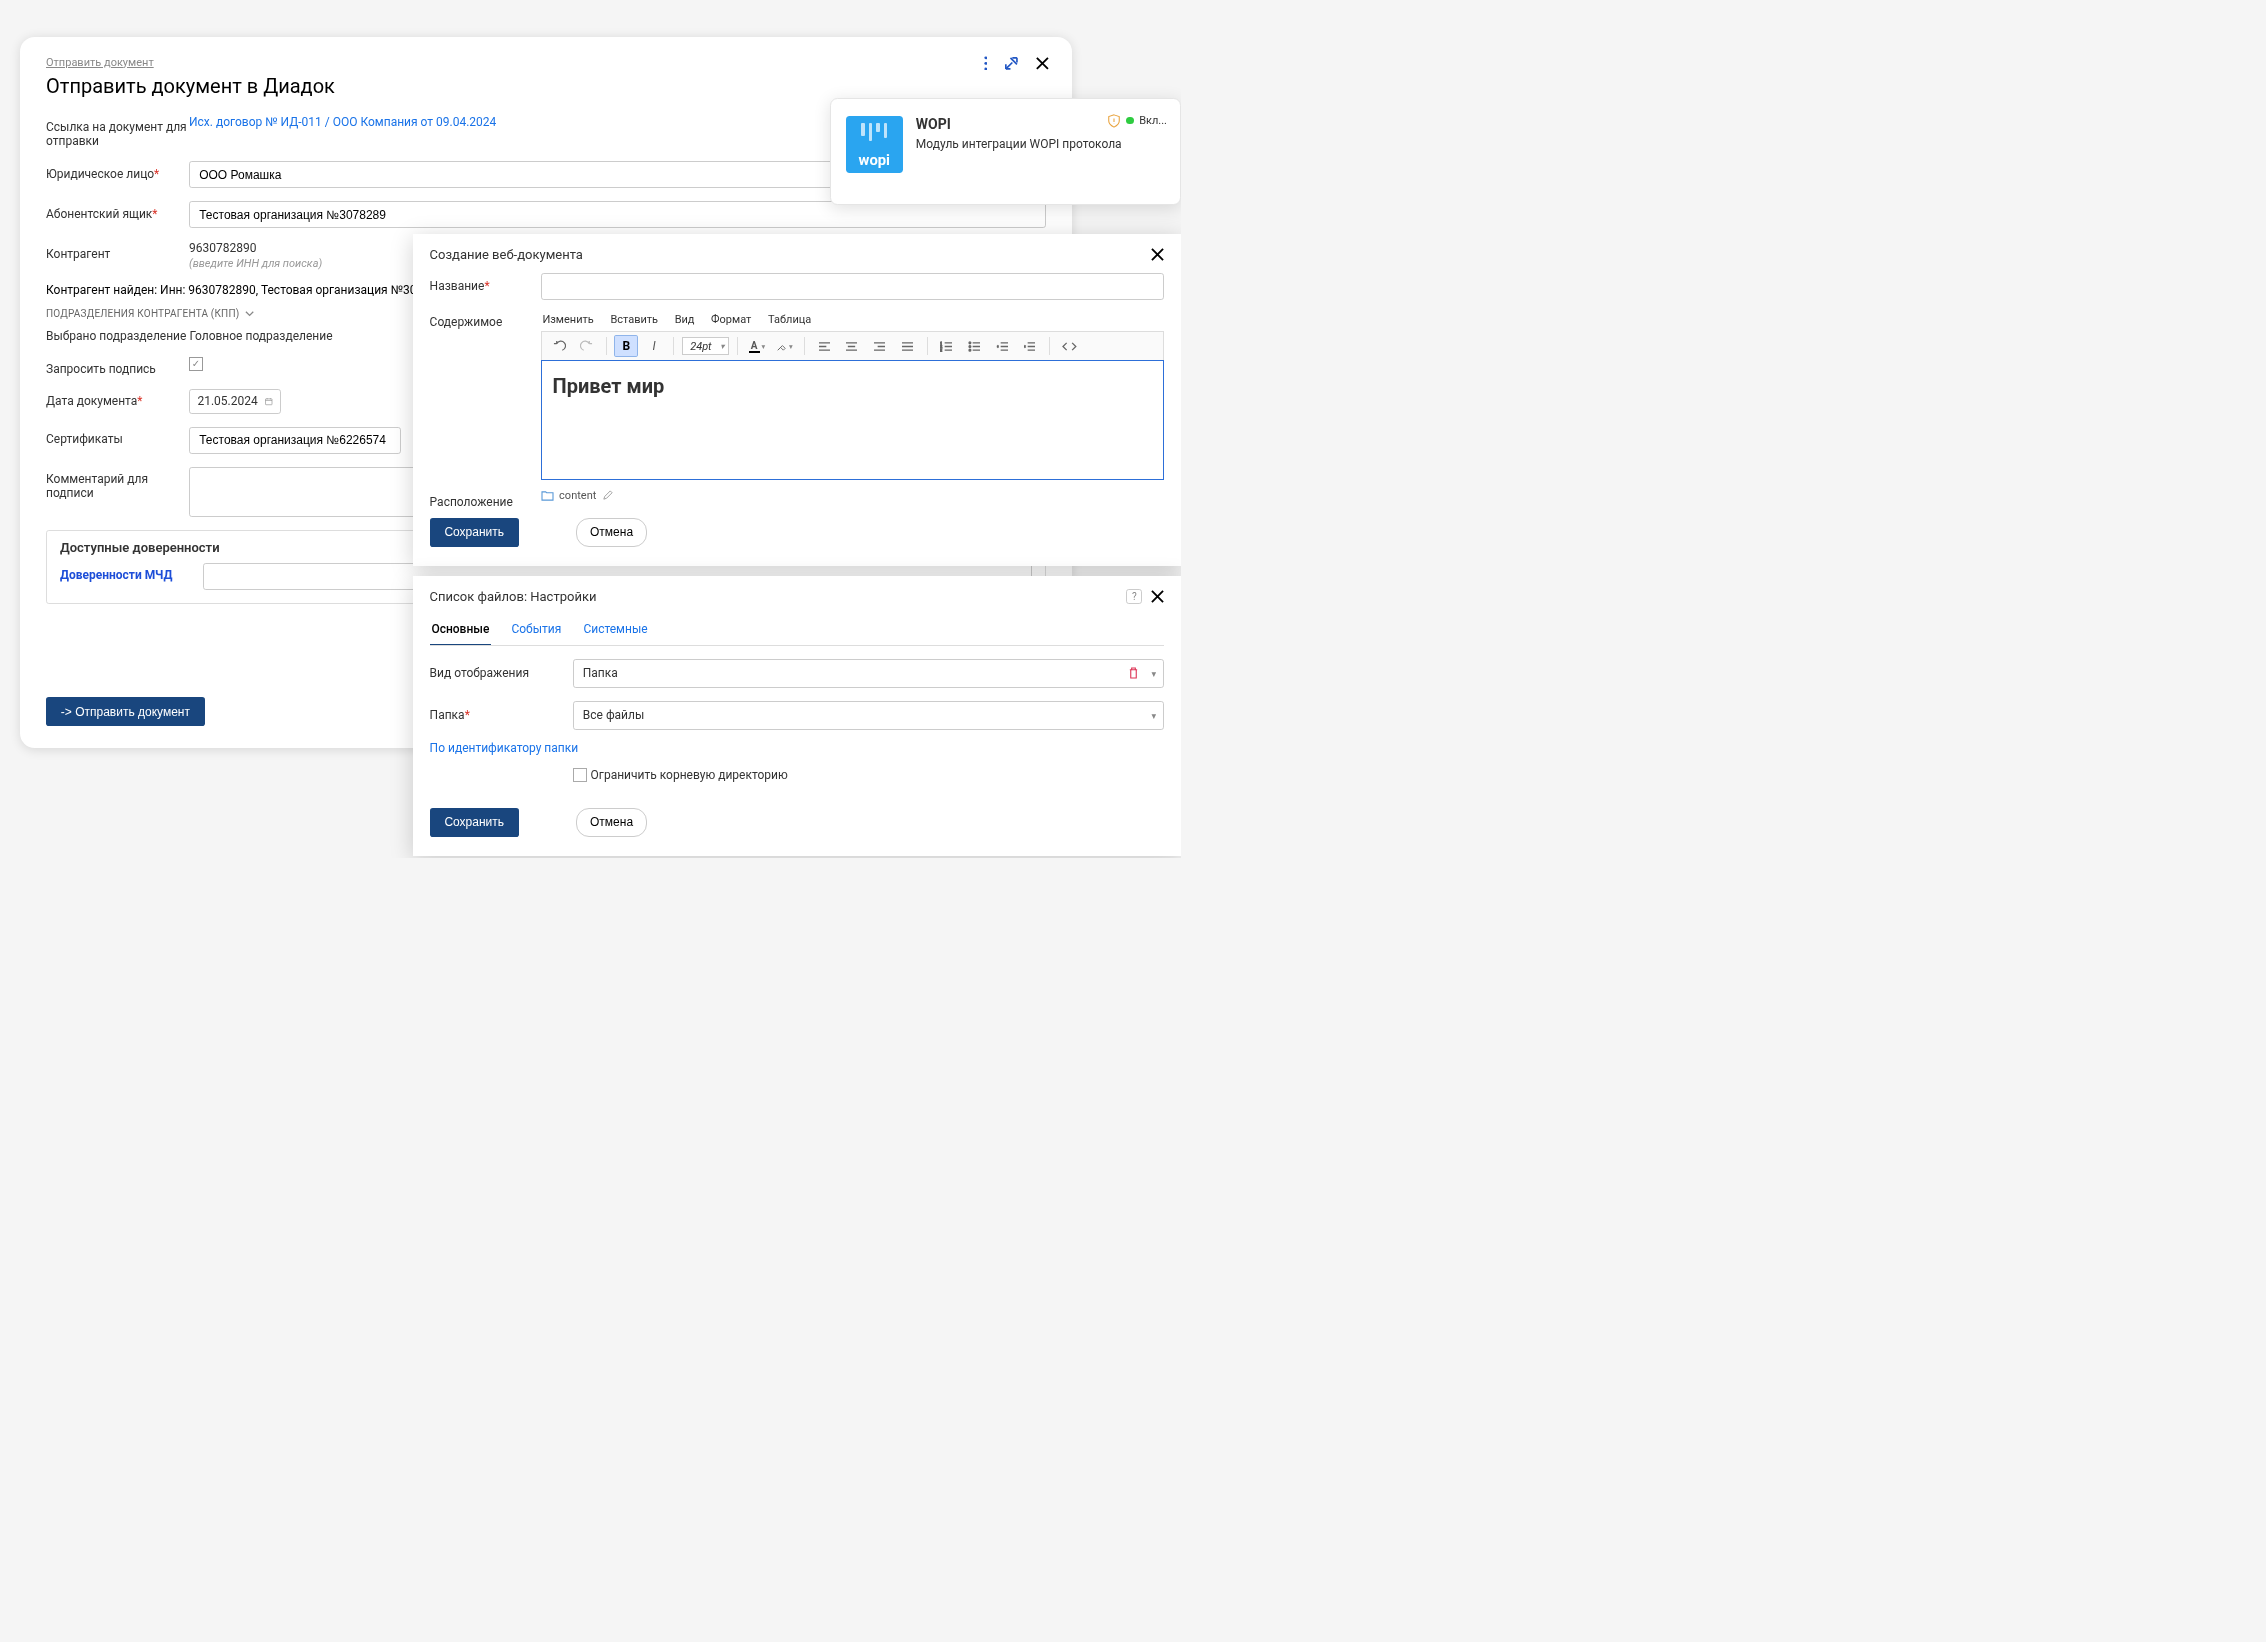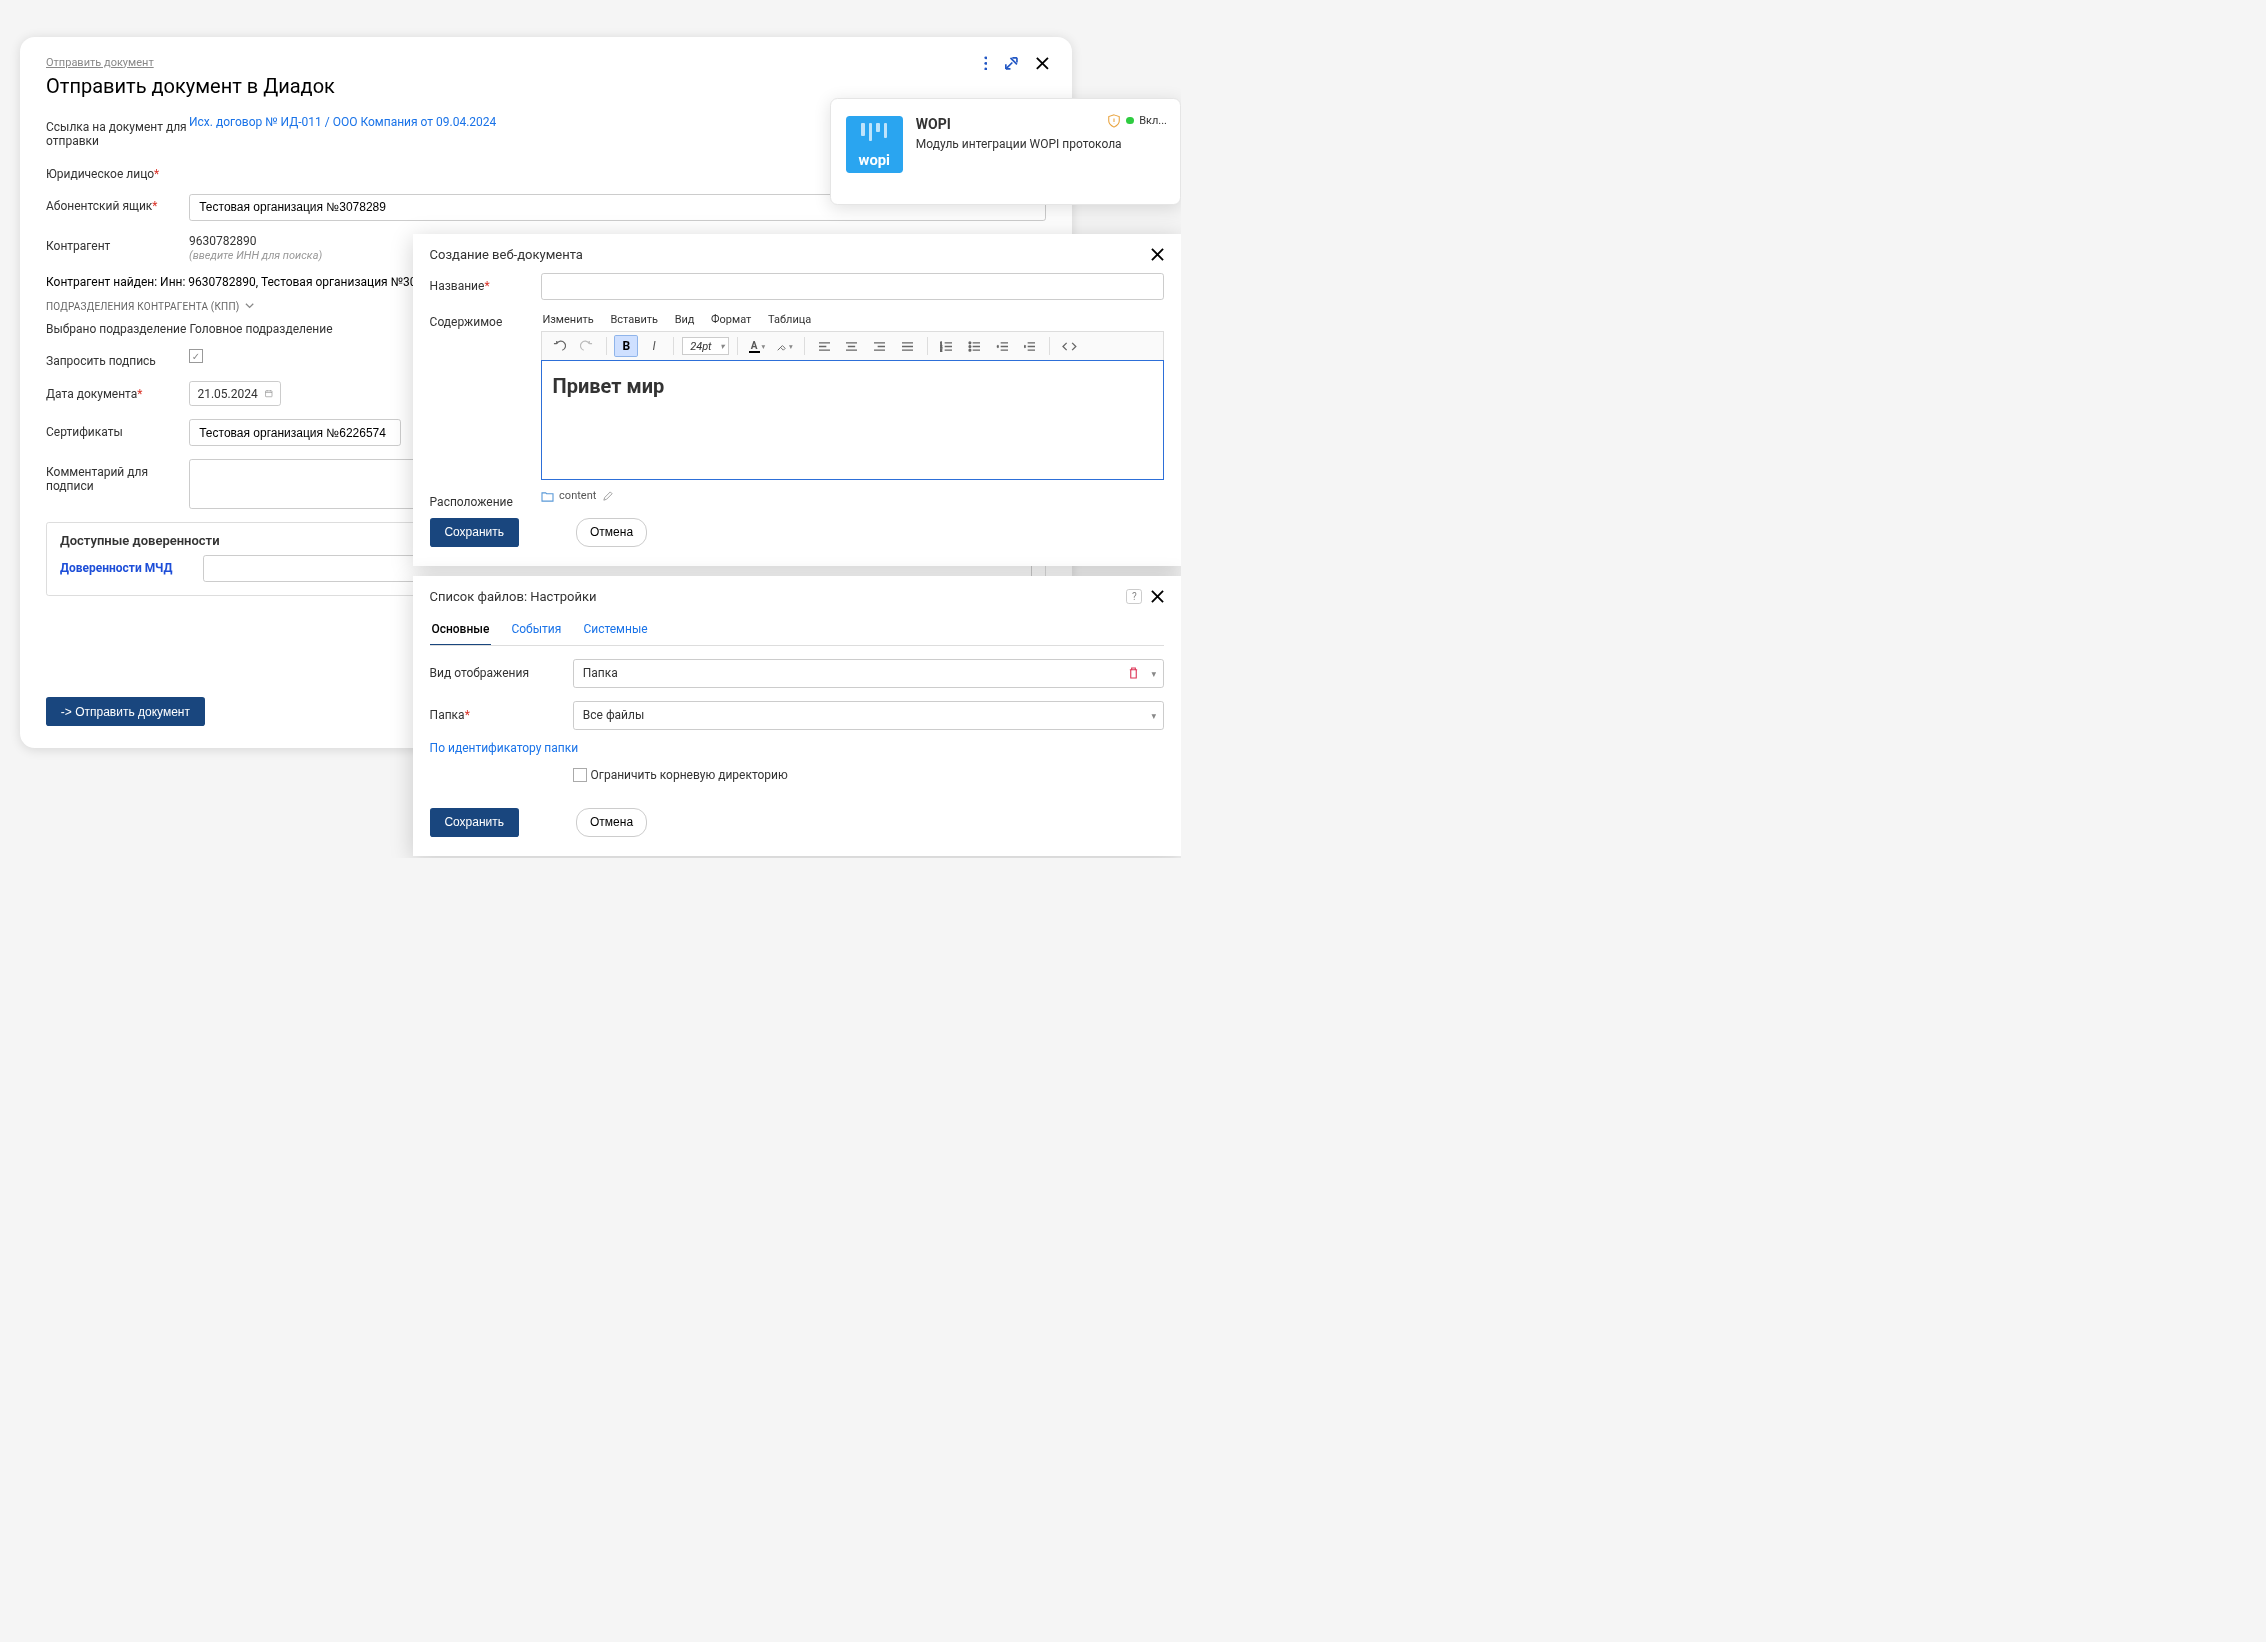--- a/index.html
+++ b/index.html
@@ -69,21 +69,21 @@
   .wd-label { width: 111px; color: #333; padding-top: 5.5px; font-size: 12px; }
   .wd-value { flex: 1; }
   .editor-menu { display: flex; gap: 16.6px; font-size: 11px; color: #333; padding: 3.7px 1.8px 5.5px; }
   .editor-toolbar { display: flex; align-items: center; gap: 3.7px; border: 0.9px solid #ddd; border-bottom: none; padding: 2.8px 5.5px; background: #fafafa; }
   .tb-btn { width: 24px; height: 22px; display: inline-flex; align-items: center; justify-content: center; border-radius: 1.8px; cursor: pointer; color: #555; }
   .tb-btn.active { background: #cfe0ff; border: 0.9px solid #8fb4ea; color: #000; }
   .tb-sep { width: 0.9px; height: 18.5px; background: #ddd; margin: 0 3.7px; }
   .font-size-sel { border: 0.9px solid #ccc; padding: 1.8px 16.6px 1.8px 7.4px; font-size: 11px; background: #fff; position: relative; font-style: italic; }
   .editor-area { border: 1.8px solid #2d6fd8; background: #fff; height: 120px; padding: 13px 11px; }
   .editor-area .content-text { font-size: 20px; font-weight: 700; }
-  .loc-value { display: inline-flex; align-items: flex-end; gap: 5.5px; color: #555; font-size: 11px; }
+  .loc-value { display: inline-flex; align-items: center; gap: 5.5px; color: #555; font-size: 11px; }
   .folder-ico { color: #5a8; }
   .pencil-ico { color: #888; cursor: pointer; }
   .wd-actions { display: flex; gap: 9.2px; margin-top: 7.4px; }
   
   
   .panel-files {
     position: absolute; left: 413px; top: 576px; width: 768px; height: 280px; background: #fff; box-shadow: 0 3.7px 22px rgba(0,0,0,0.18); padding: 13px 16.6px 16.6px;
   }
   .panel-files .hdr { display: flex; justify-content: space-between; align-items: center; }
   .panel-files .hdr h2 { font-size: 13px; font-weight: 400; }
@@ -134,20 +134,21 @@
     </span>
   </div>
 
   <div class="form-row">
     <div class="form-label">Ссылка на документ для отправки</div>
     <div class="form-value"><a href="#" class="link">Исх. договор № ИД-011 / ООО Компания от 09.04.2024</a></div>
   </div>
 
   <div class="form-row">
     <div class="form-label"><span>Юридическое лицо</span><span class="req">*</span></div>
+    <div class="form-value"><input class="form-input" value="ООО Ромашка" style=""></div>
   </div>
 
   <div class="form-row">
     <div class="form-label"><span>Абонентский ящик</span><span class="req">*</span></div>
     <div class="form-value"><input class="form-input" value="Тестовая организация №3078289" style=""></div>
   </div>
 
   <div class="form-row">
     <div class="form-label">Контрагент</div>
     <div class="form-value">

